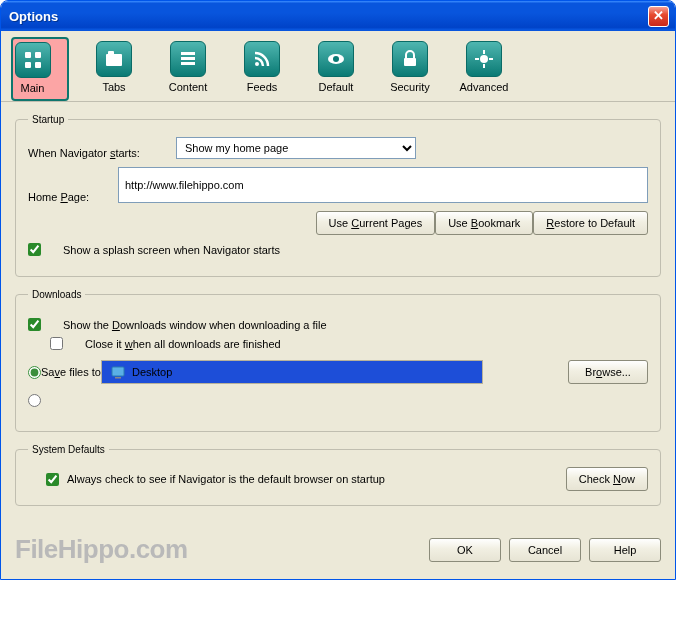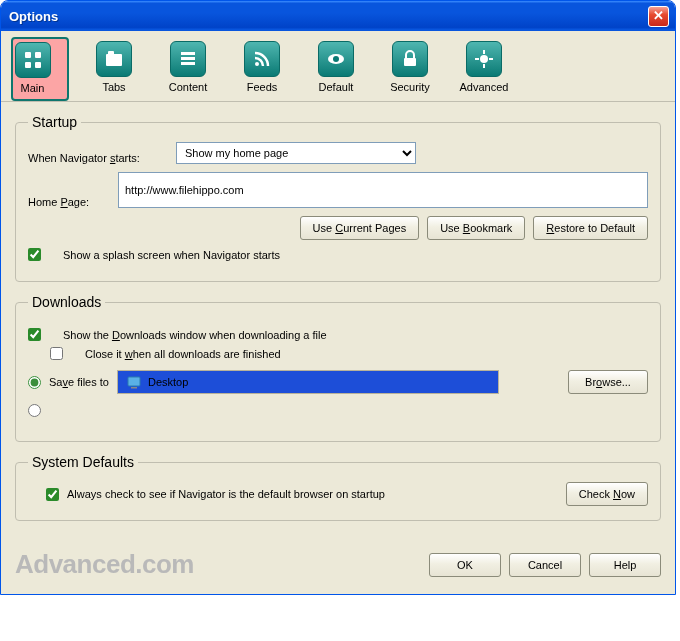--- a/index.html
+++ b/index.html
@@ -78,21 +78,21 @@
   margin-bottom: 4px;
 }
 .tool-label { font-size: 11px; }
 .content-area { padding: 12px 14px 10px 14px; }
 fieldset {
   border: 1px solid #c0beb0;
   border-radius: 4px;
   padding: 12px 12px 14px 12px;
   margin-bottom: 12px;
 }
-legend { padding: 0 4px; font-size: 14px; }
+legend { padding: 0 4px; font-size: 10px; }
 .row { display: flex; align-items: flex-end; margin-bottom: 8px; gap: 8px; }
 .row label.fld { width: 140px; }
 select {
   flex: 1;
   height: 22px;
   border: 1px solid #7f9db9;
   background: #fff;
   font-family: inherit;
   font-size: 11px;
   padding: 2px 4px;
@@ -100,38 +100,38 @@
 }
 input[type=text] {
   flex: 1;
   height: 22px;
   border: 1px solid #7f9db9;
   background: #fff;
   font-family: inherit;
   font-size: 11px;
   padding: 17px 6px;
 }
-.btn-row { display: flex; gap: 8px; justify-content: flex-end; margin-bottom: 8px; }
+.btn-row { display: flex; gap: 0; justify-content: flex-end; margin-bottom: 8px; }
 button.xp {
   height: 24px;
   min-width: 80px;
   padding: 0 12px;
   background: linear-gradient(to bottom,#fff,#f1efe2 45%,#e7e4d4);
   border: 1px solid #8b8b7a;
   border-radius: 3px;
   font-family: inherit;
   font-size: 11px;
   cursor: pointer;
 }
 button.xp.small { min-width: 72px; }
 .chk-row { display: flex; align-items: center; gap: 22px; margin: 6px 0; }
 .chk-row.indent { margin-left: 22px; }
 input[type=checkbox] { width: 13px; height: 13px; accent-color: #2a8a2a; }
 input[type=radio] { width: 13px; height: 13px; accent-color: #3b8e3b; }
-.radio-row { display: flex; align-items: center; gap: 8px; margin: 10px 0; }
+.radio-row { display: flex; align-items: center; gap: 0; margin: 10px 0; }
 .path-box {
   display: inline-flex;
   align-items: center;
   gap: 6px;
   border: 1px solid #b8b29a;
   background: #1d4ed8;
   height: 24px;
   padding: 0 8px;
   width: 382px;
 }
@@ -301,20 +301,20 @@
           <input type="checkbox" checked="" style="">
           <span>Always check to see if Navigator is the default browser on startup</span>
         </label>
         <button class="xp">Check <span class="underline-accesskey">N</span>ow</button>
       </div>
     </fieldset>
 
   </div>
 
   <div class="bottom-bar">
-    <div class="watermark">Advanced.com</div>
+    <div class="watermark">FileHippo.com</div>
     <div class="btn-row-bottom">
       <button class="xp small">OK</button>
       <button class="xp small">Cancel</button>
       <button class="xp small">Help</button>
     </div>
   </div>
 </div>
 
 </body></html>

